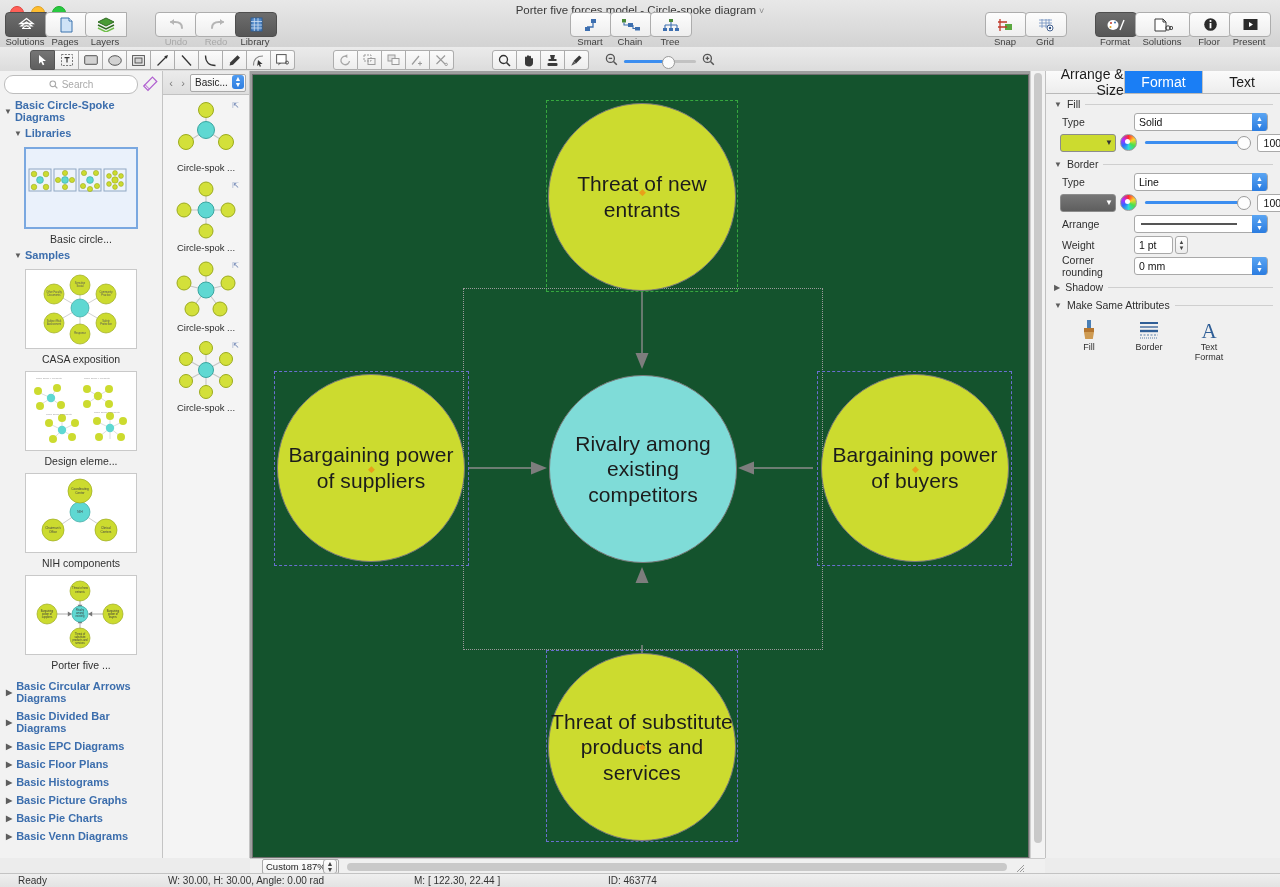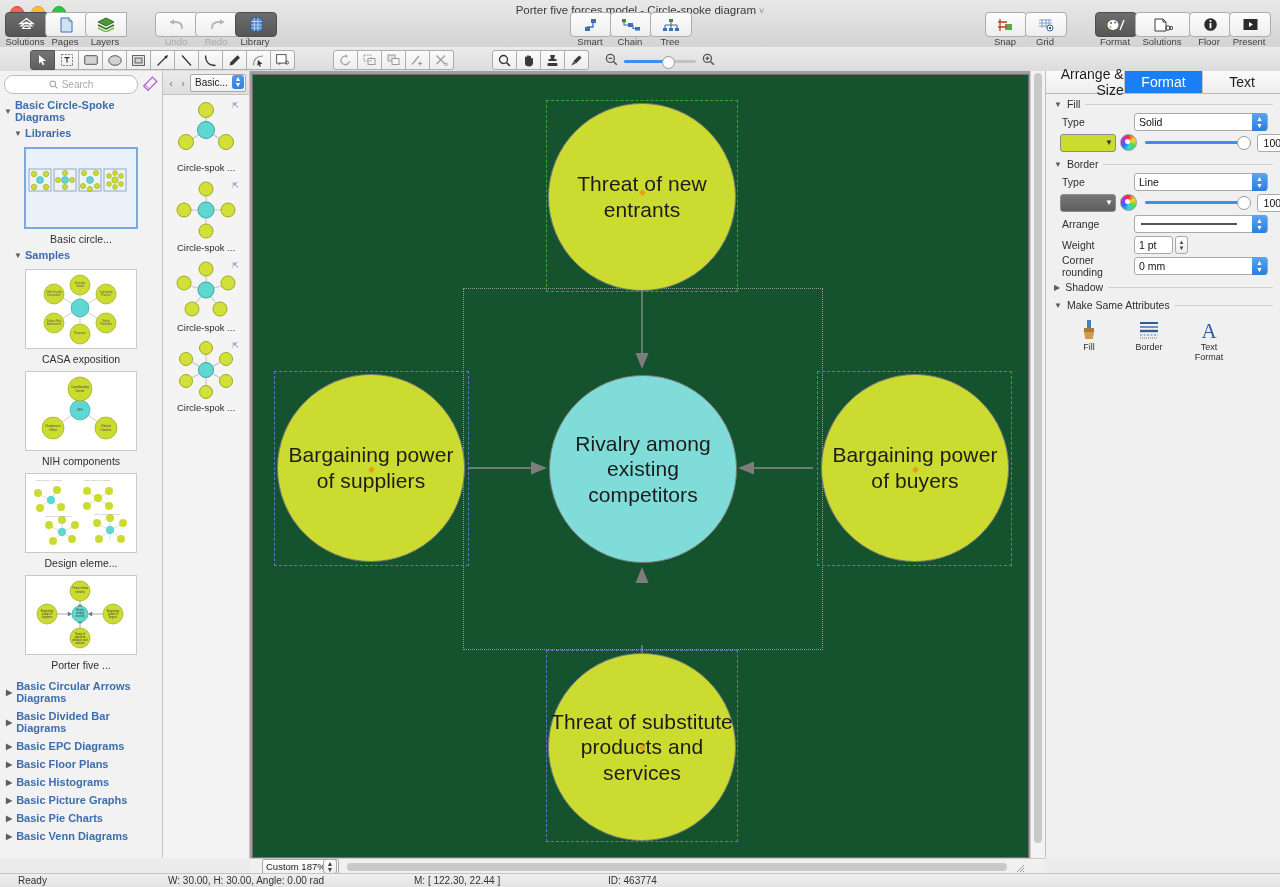--- a/index.html
+++ b/index.html
@@ -649,44 +649,20 @@
                 <text x="80" y="26">Practice</text>
               <text x="28" y="52">Subject Risk</text>
                 <text x="28" y="55">Assessment</text>
               <text x="80" y="52">Safety</text>
                 <text x="80" y="55">Protection</text>
               <text x="54" y="64">Response</text>
             </g>
           </svg>
         </div>
         <div class="thumbcap">CASA exposition</div>
-      </div>
-
-      <div class="thumbwrap">
-        <div class="thumb">
-          <svg width="108" height="76" viewBox="0 0 108 76">
-            <g stroke="#c0c0c0" stroke-width=".8">
-                <path d="M54 38 54 20M54 38 30 54M54 38 78 54"></path>
-              </g>
-            <circle cx="54" cy="38" r="10" fill="#5fd8d2" stroke="#3aa6a0" stroke-width=".7"></circle>
-            <circle cx="54" cy="17" r="12" fill="#ccdb2f" stroke="#9cab1e" stroke-width=".7"></circle>
-            <circle cx="27" cy="56" r="11" fill="#ccdb2f" stroke="#9cab1e" stroke-width=".7"></circle>
-            <circle cx="80" cy="56" r="11" fill="#ccdb2f" stroke="#9cab1e" stroke-width=".7"></circle>
-            <g fill="#444" font-size="3.1" text-anchor="middle" font-family="sans-serif">
-              <text x="54" y="16">Coordinating</text>
-                <text x="54" y="20">Center</text>
-              <text x="54" y="39">NIH</text>
-              <text x="27" y="55">Chairman's</text>
-                <text x="27" y="59">Office</text>
-              <text x="80" y="55">Clinical</text>
-                <text x="80" y="59">Centers</text>
-            </g>
-          </svg>
-        </div>
-        <div class="thumbcap">NIH components</div>
       </div>
 
       <div class="thumbwrap">
         <div class="thumb">
           <svg width="108" height="76" viewBox="0 0 108 76">
             <g stroke="#c8c8c8" stroke-width=".6">
               <path d="M25 26 12 20M25 26 14 33M25 26 34 33M25 26 30 17"></path>
               <path d="M72 24 62 18M72 24 82 18M72 24 62 31M72 24 82 31"></path>
               <path d="M36 58 24 52M36 58 48 52M36 58 28 66M36 58 46 64M36 58 36 47"></path>
               <path d="M84 56 72 50M84 56 96 50M84 56 74 64M84 56 94 64M84 56 84 45M84 56 84 67"></path>
@@ -715,20 +691,44 @@
               <circle cx="84" cy="44" r="4" fill="#ccdb2f"></circle>
             <g fill="#999" font-size="2.4" font-family="sans-serif">
               <text x="10" y="7">Circle-spoke 4 elements</text>
                 <text x="58" y="7">Circle-spoke 4 elements</text>
               <text x="20" y="43">Circle-spoke 5 elements</text>
                 <text x="68" y="41">Circle-spoke 6 elements</text>
             </g>
           </svg>
         </div>
         <div class="thumbcap">Design eleme...</div>
+      </div>
+
+      <div class="thumbwrap">
+        <div class="thumb">
+          <svg width="108" height="76" viewBox="0 0 108 76">
+            <g stroke="#c0c0c0" stroke-width=".8">
+                <path d="M54 38 54 20M54 38 30 54M54 38 78 54"></path>
+              </g>
+            <circle cx="54" cy="38" r="10" fill="#5fd8d2" stroke="#3aa6a0" stroke-width=".7"></circle>
+            <circle cx="54" cy="17" r="12" fill="#ccdb2f" stroke="#9cab1e" stroke-width=".7"></circle>
+            <circle cx="27" cy="56" r="11" fill="#ccdb2f" stroke="#9cab1e" stroke-width=".7"></circle>
+            <circle cx="80" cy="56" r="11" fill="#ccdb2f" stroke="#9cab1e" stroke-width=".7"></circle>
+            <g fill="#444" font-size="3.1" text-anchor="middle" font-family="sans-serif">
+              <text x="54" y="16">Coordinating</text>
+                <text x="54" y="20">Center</text>
+              <text x="54" y="39">NIH</text>
+              <text x="27" y="55">Chairman's</text>
+                <text x="27" y="59">Office</text>
+              <text x="80" y="55">Clinical</text>
+                <text x="80" y="59">Centers</text>
+            </g>
+          </svg>
+        </div>
+        <div class="thumbcap">NIH components</div>
       </div>
 
       <div class="thumbwrap">
         <div class="thumb">
           <svg width="108" height="76" viewBox="0 0 108 76">
             <g stroke="#9a9a9a" stroke-width=".8">
               <path d="M54 22 54 31M54 45 54 54M31 38 44 38M64 38 77 38"></path>
             </g>
             <g fill="#777">
               <path d="M54 33 51.6 28.8h4.8z"></path>

